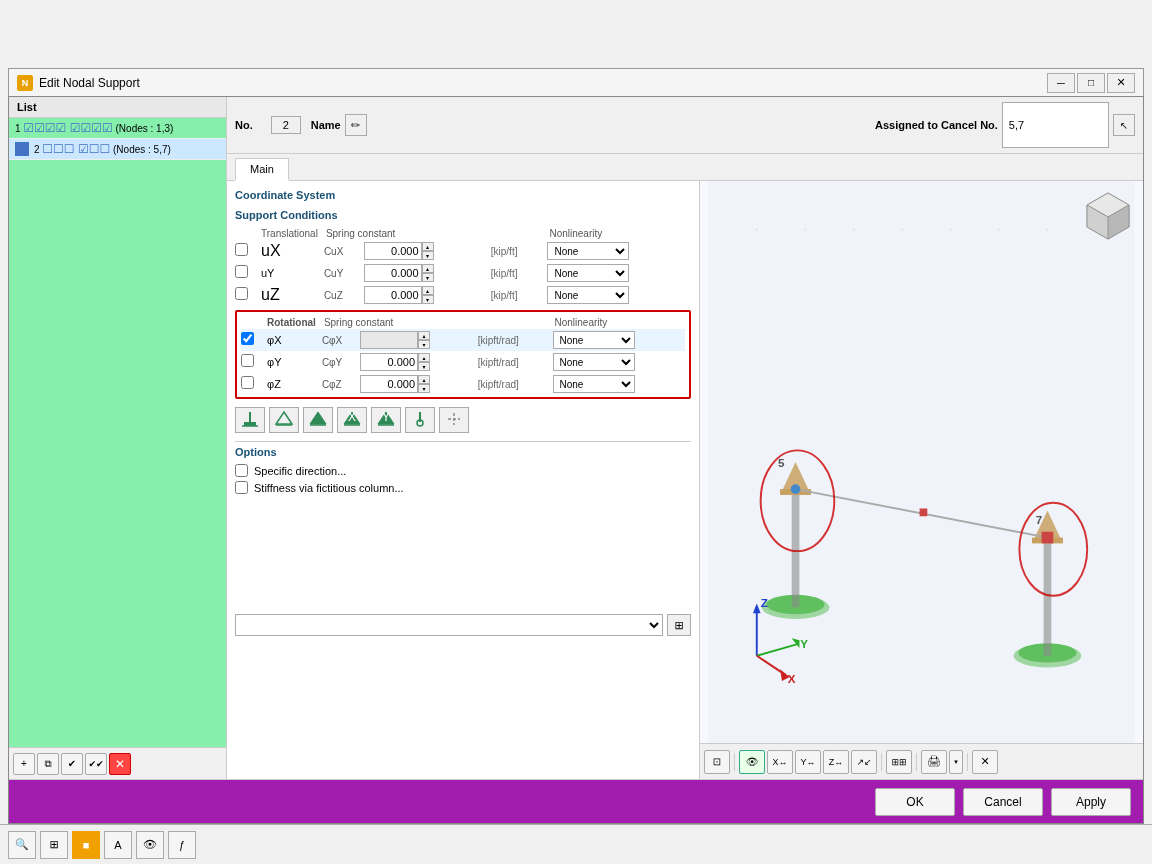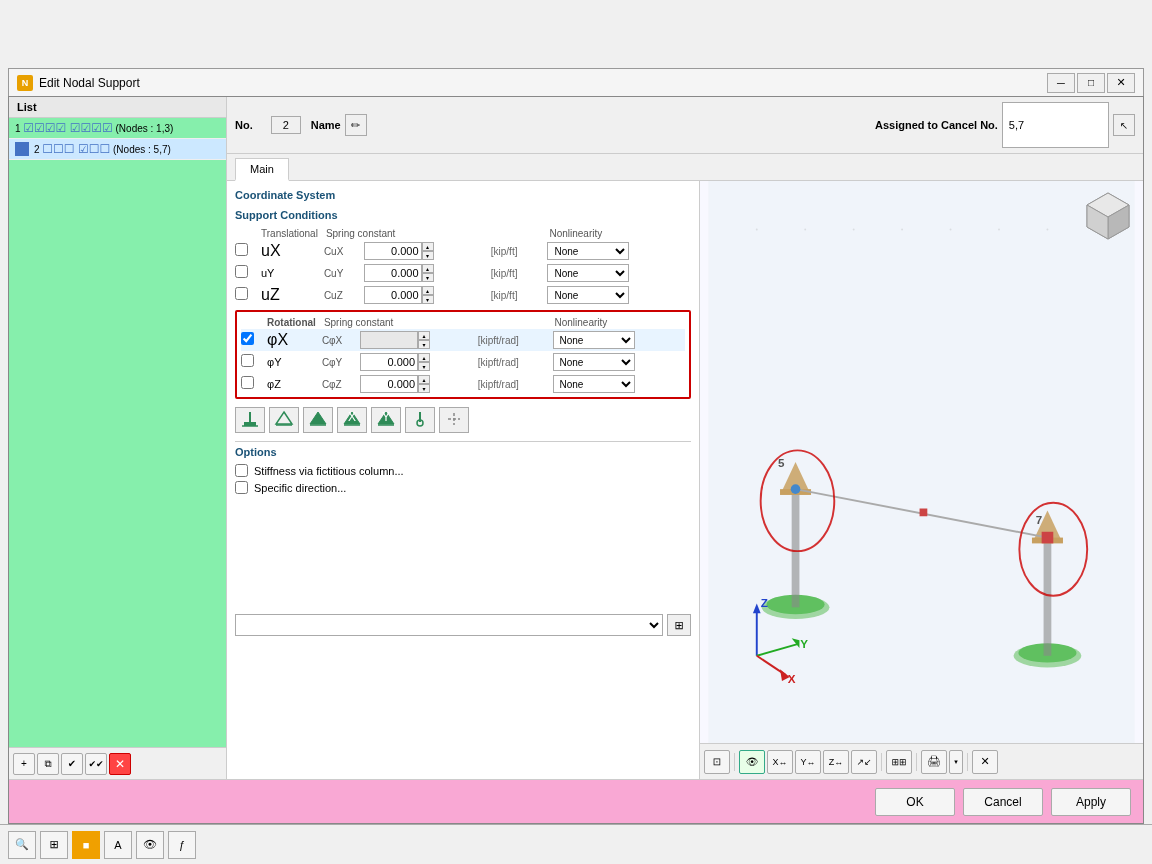--- a/index.html
+++ b/index.html
@@ -173,21 +173,21 @@
                     <th style="width:22px;"></th>
                     <th style="text-align:left;font-size:10px;color:#555;font-weight:bold;padding:1px 4px;width:30px;">Rotational</th>
                     <th colspan="3" style="text-align:left;font-size:10px;color:#555;font-weight:normal;padding:1px 4px;">Spring constant</th>
                     <th style="text-align:left;font-size:10px;color:#555;font-weight:normal;padding:1px 4px;">Nonlinearity</th>
                   </tr>
                 </thead>
                 <tbody>
 
                   <tr style="background:#e8f4ff;">
                     <td><input type="checkbox" checked="" style="width: 13px; height: 13px; margin: 0px;"></td>
-                    <td style="font-size:16px;padding:2px 4px;margin-left:28px;">φX</td>
+                    <td style="font-size:11px;padding:2px 4px;margin-left:28px;">φX</td>
                     <td style="padding:2px 2px;font-size:10px;color:#555;">CφX</td>
                     <td style="padding:2px 2px;">
                       <div style="display:flex;align-items:center;">
                         <input type="text" style="width: 58px; height: 18px; border: 1px solid rgb(170, 170, 170); background: rgb(232, 232, 232); font-size: 11px; padding: 0px 2px; text-align: right; color: rgb(153, 153, 153);" value="">
                         <div style="display:flex;flex-direction:column;">
                           <button style="width:12px;height:9px;border:1px solid #aaa;background:#f0f0f0;cursor:pointer;font-size:6px;padding:0;line-height:1;">▴</button>
                           <button style="width:12px;height:9px;border:1px solid #aaa;background:#f0f0f0;cursor:pointer;font-size:6px;padding:0;line-height:1;">▾</button>
                         </div>
                       </div>
                     </td>
@@ -292,25 +292,25 @@
               </button>
             </div>
           </div>
 
           <div style="border-top:1px solid #ccc;margin:4px 0;"></div>
 
           <div style="margin-top:4px;">
             <div style="color:#1a5276;font-weight:bold;font-size:11px;margin-bottom:6px;">Options</div>
             <div style="display:flex;align-items:center;gap:6px;margin-bottom:4px;">
               <input type="checkbox" style="width: 13px; height: 13px; margin: 0px;">
-              <span style="font-size:11px;">Stiffness via fictitious column...</span>
+              <span style="font-size:11px;">Specific direction...</span>
             </div>
             <div style="display:flex;align-items:center;gap:6px;margin-bottom:4px;">
               <input type="checkbox" style="width: 13px; height: 13px; margin: 0px;">
-              <span style="font-size:11px;">Specific direction...</span>
+              <span style="font-size:11px;">Stiffness via fictitious column...</span>
             </div>
           </div>
 
           <div style="margin-top:120px;">
             <div style="display:flex;align-items:center;gap:4px;">
               <select style="flex:1;height:22px;border:1px solid #aaa;background:#fff;font-size:11px;padding:0 4px;">
                 <option value=""></option>
               </select>
               <button style="width:24px;height:22px;border:1px solid #aaa;background:#f0f0f0;cursor:pointer;font-size:11px;">⊞</button>
             </div>
@@ -410,21 +410,21 @@
             <button style="width:26px;height:24px;border:1px solid #aaa;background:#f5f5f5;cursor:pointer;font-size:11px;border-radius:2px;">🖨</button>
             <button style="width:14px;height:24px;border:1px solid #aaa;background:#f5f5f5;cursor:pointer;font-size:7px;border-radius:2px;">▾</button>
             <div style="width:1px;height:18px;background:#ccc;margin:0 2px;"></div>
             <button style="width:26px;height:24px;border:1px solid #aaa;background:#f5f5f5;cursor:pointer;font-size:11px;border-radius:2px;">✕</button>
           </div>
         </div>
       </div>
     </div>
   </div>
 
-  <div style="height:44px;background:#f9a8d4;border-top:1px solid #ccc;display:flex;align-items:center;justify-content:flex-end;padding:0 12px;gap:8px;">
+  <div style="height:44px;background:#a21caf;border-top:1px solid #ccc;display:flex;align-items:center;justify-content:flex-end;padding:0 12px;gap:8px;">
     <button style="width:80px;height:28px;border:1px solid #aaa;background:#f5f5f5;cursor:pointer;font-size:12px;border-radius:2px;">OK</button>
     <button style="width:80px;height:28px;border:1px solid #aaa;background:#f5f5f5;cursor:pointer;font-size:12px;border-radius:2px;">Cancel</button>
     <button style="width:80px;height:28px;border:1px solid #aaa;background:#f5f5f5;cursor:pointer;font-size:12px;border-radius:2px;">Apply</button>
   </div>
 </div>
 
 <div style="position:absolute;bottom:0;left:0;right:0;height:40px;background:#f0f0f0;border-top:1px solid #aaa;display:flex;align-items:center;padding:0 8px;gap:4px;">
   <button style="width:28px;height:28px;border:1px solid #aaa;background:#f5f5f5;cursor:pointer;font-size:11px;">🔍</button>
   <button style="width:28px;height:28px;border:1px solid #aaa;background:#f5f5f5;cursor:pointer;font-size:11px;">⊞</button>
   <button style="width:28px;height:28px;border:1px solid #f0a000;background:#f0a000;cursor:pointer;font-size:11px;color:white;">■</button>

